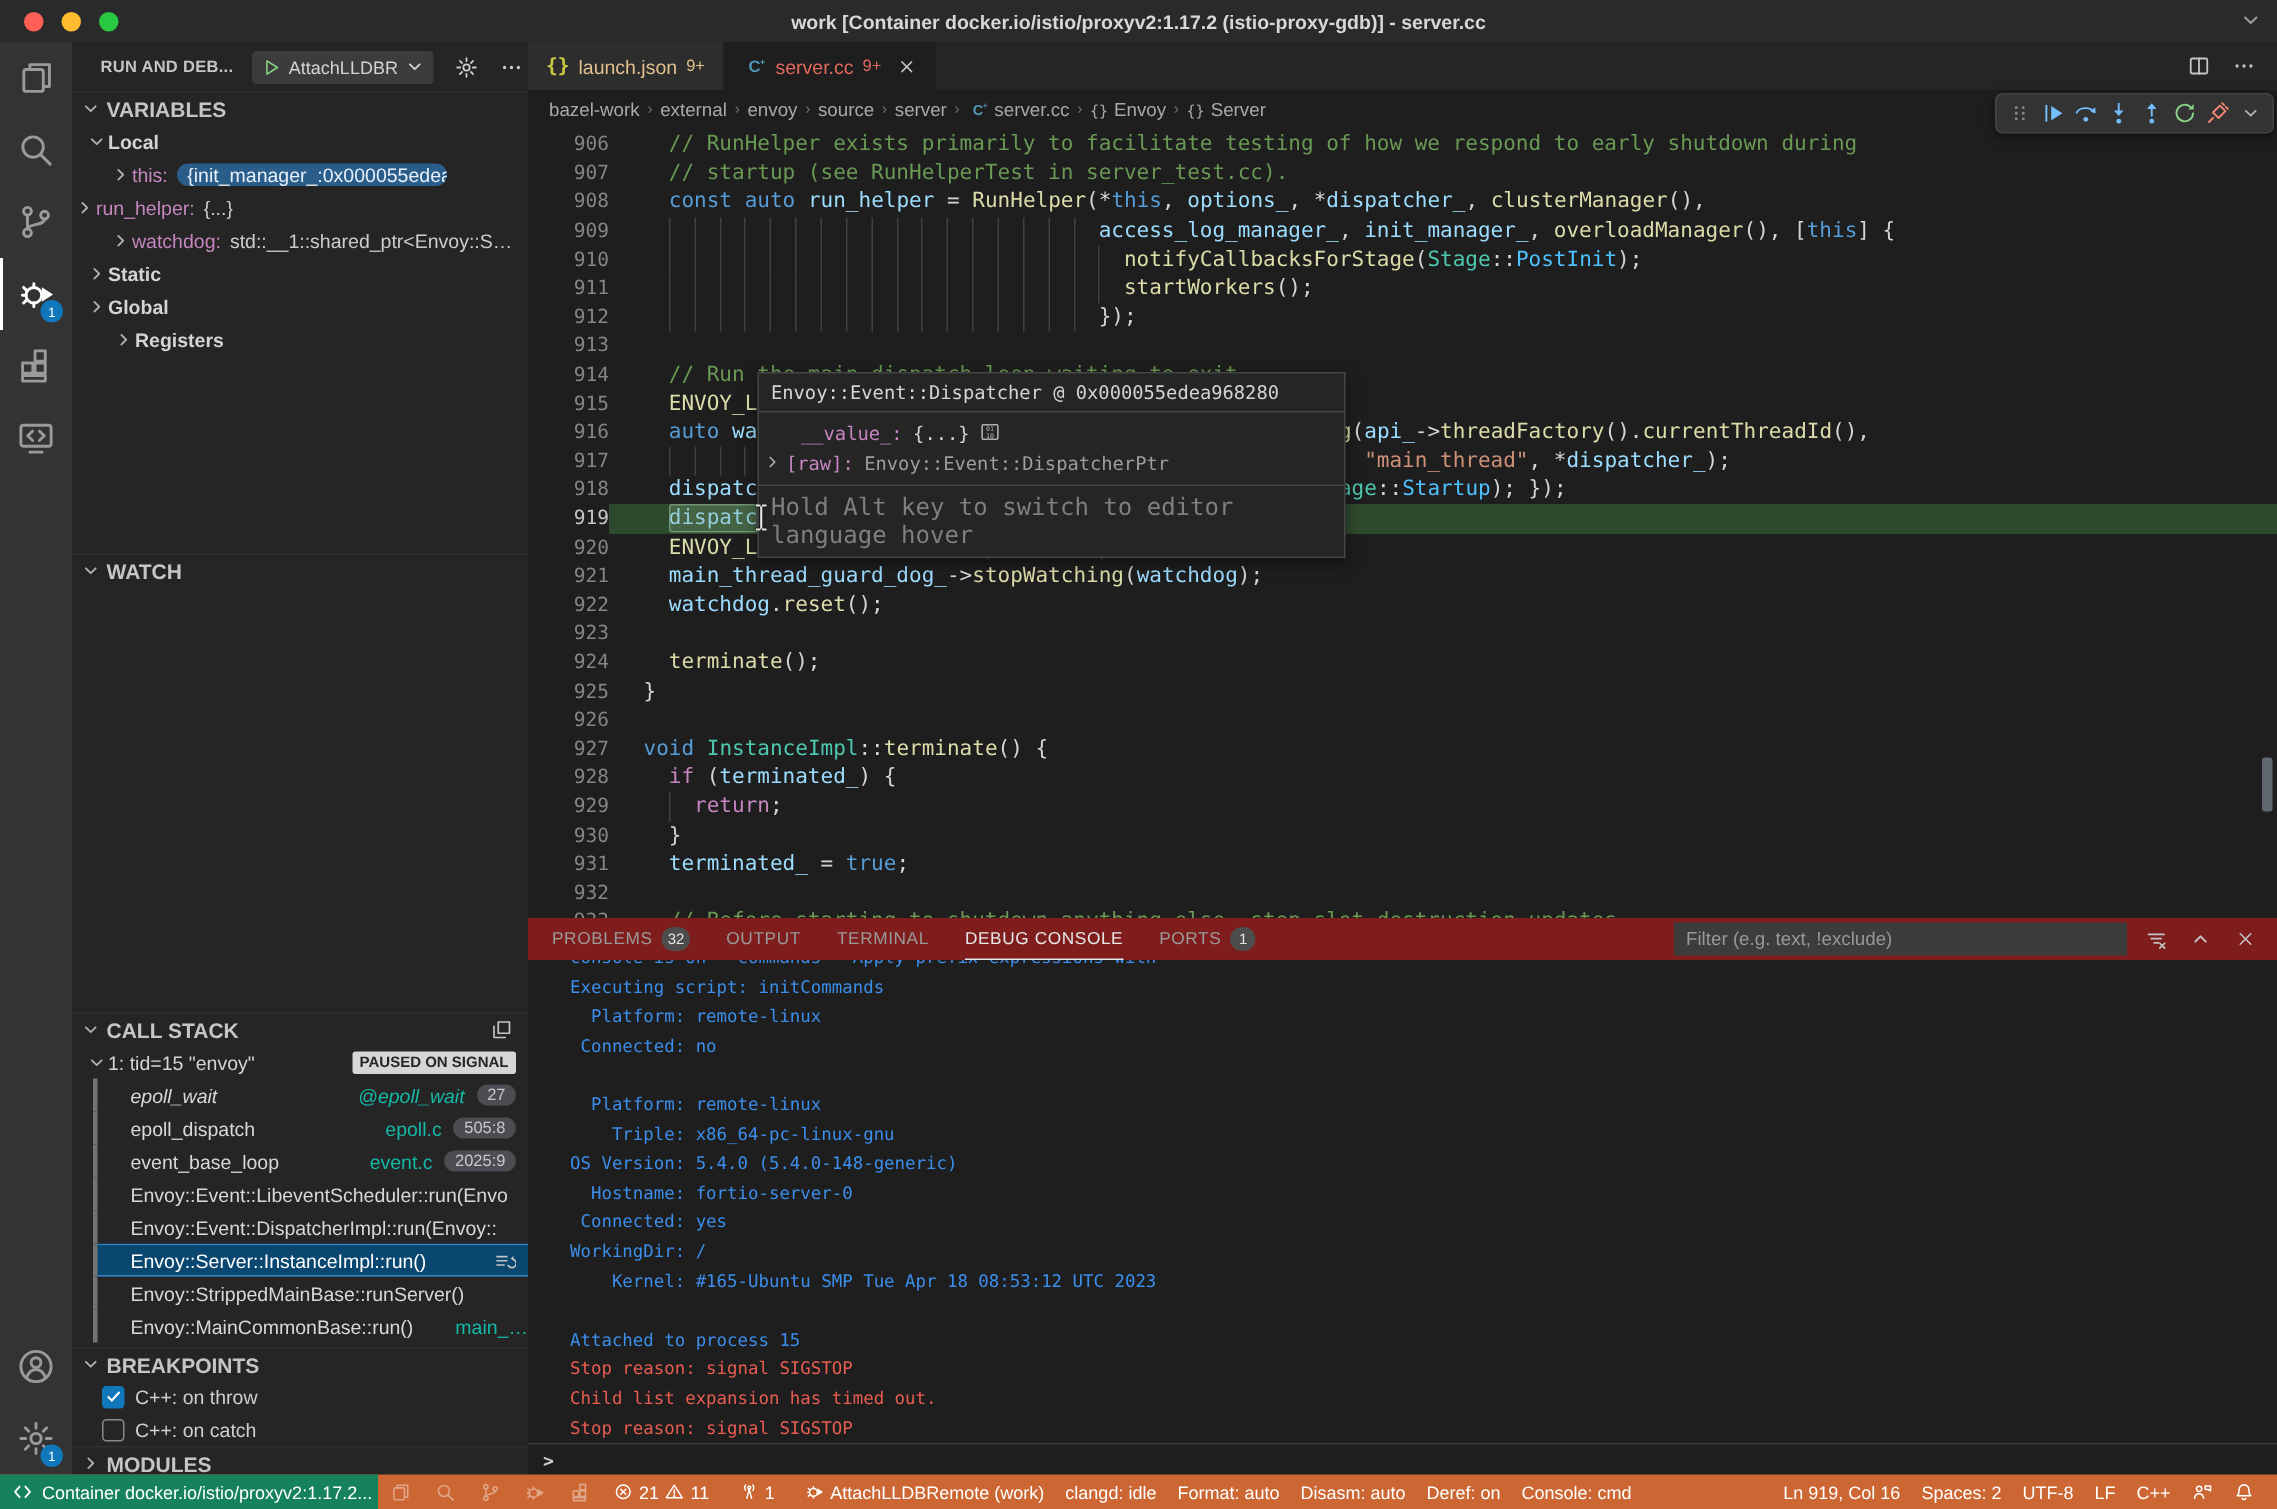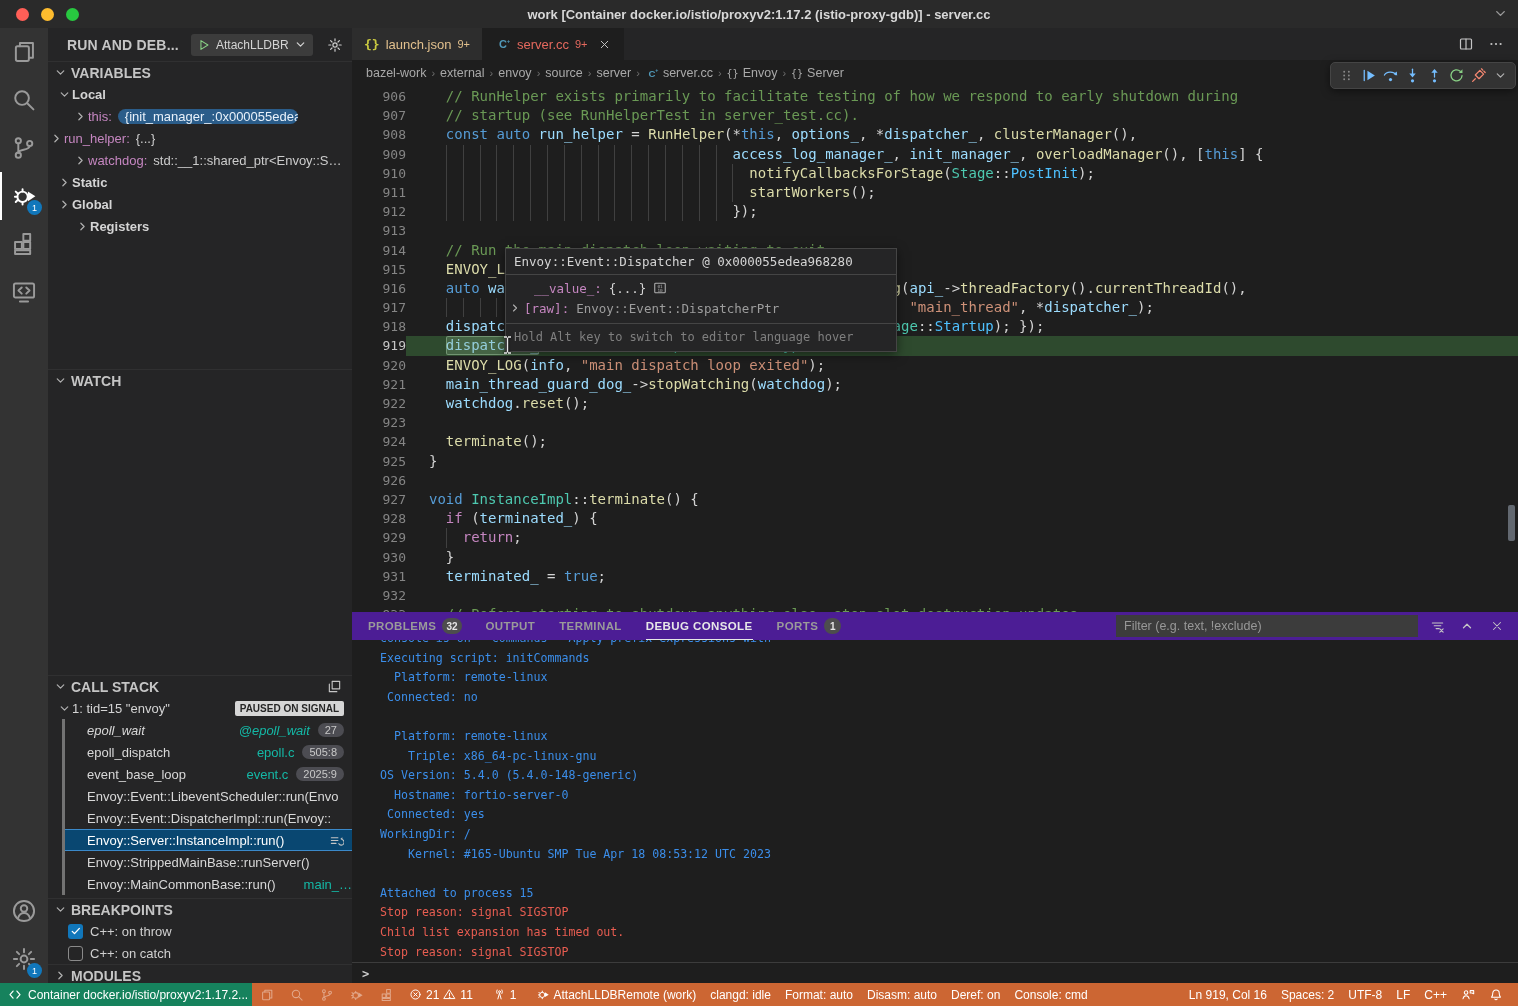--- a/index.html
+++ b/index.html
@@ -21,21 +21,21 @@
   .act-item { position:relative; width:48px; height:48px; display:flex; align-items:center; justify-content:center;
     color:#9a9a9a; cursor:pointer; }
   .act-item.active { color:#ffffff; border-left:2px solid #ffffff; }
   .act-bottom { position:absolute; bottom:0; left:0; width:48px; }
   .act-badge { position:absolute; right:6px; bottom:5px; min-width:15px; height:15px; border-radius:50%;
     background:#1177bb; color:#fff; font-size:9px; display:flex; align-items:center; justify-content:center; }
 
   
   #sidebar { position:absolute; left:48px; top:28px; width:304px; height:955px; background:#252526; overflow:hidden; }
   #side-head { position:absolute; left:0; top:0; width:100%; height:33px; display:flex; align-items:center; }
-  #side-title { font-size:14px; font-weight:700; color:#c5c5c5; margin-left:19px; letter-spacing:.2px; white-space:nowrap; }
+  #side-title { font-size:11px; font-weight:700; color:#c5c5c5; margin-left:19px; letter-spacing:.2px; white-space:nowrap; }
   #launch-select { margin-left:12px; height:22px; background:#3c3c3c; border-radius:3px; display:flex; align-items:center;
     padding:0 6px; gap:5px; font-size:12px; color:#d4d4d4; cursor:pointer; }
   .side-icon-btn { margin-left:14px; color:#cccccc; cursor:pointer; }
   .sec-head { display:flex; align-items:center; gap:4px; height:22px; font-size:14px; font-weight:700; color:#c5c5c5;
     padding-left:6px; cursor:pointer; border-top:1px solid rgba(255,255,255,.05); }
   .srow { display:flex; align-items:center; height:22px; font-size:13px; white-space:nowrap; cursor:pointer; }
   .srow .chev { width:16px; display:flex; justify-content:center; color:#b0b0b0; flex:0 0 16px; }
   .vname { color:#c586c0; margin-right:6px; }
   .vval { color:#cccccc; overflow:hidden; text-overflow:clip; }
   .vbox { background:#2b5d8a; border-radius:9px; padding:0 7px; color:#e8f1fa; overflow:hidden; white-space:nowrap; max-width:180px; }
@@ -87,29 +87,29 @@
   #scroll-marker { position:absolute; right:3px; top:420px; width:7px; height:36px; background:#79818c; opacity:.75; border-radius:2px; }
   #cursor-ibeam { position:absolute; left:150px; top:251px; z-index:40; }
 
   
   #hover { position:absolute; left:153px; top:163px; width:392px; background:#252526; border:1px solid #454545;
     z-index:35; font-family:"DejaVu Sans Mono", monospace; font-size:12.5px; color:#d4d4d4;
     box-shadow:0 3px 10px rgba(0,0,0,.5); }
   #hover .h-title { padding:3px 8px; border-bottom:1px solid #454545; }
   #hover .h-row { display:flex; align-items:center; height:20px; }
   #hover .h-body { padding:3px 0 5px 0; border-bottom:1px solid #454545; }
-  #hover .h-foot { padding:4px 8px; color:#7f7f7f; font-size:12px; }
+  #hover .h-foot { padding:4px 8px; color:#7f7f7f; font-size:16px; }
   .h-chev { width:18px; display:flex; justify-content:center; color:#b0b0b0; }
   .h-name { color:#c586c0; margin-right:7px; }
   .h-gray { color:#9d9d9d; }
 
   
   #panel { position:absolute; left:0; top:584px; width:1166px; height:371px; background:#1e1e1e; }
   #panel-tabs { position:absolute; left:0; top:0; width:100%; height:28px; display:flex; align-items:center;
-    padding-left:16px; gap:24px; background:#4c1d95; z-index:5;font-weight:bold; }
+    padding-left:16px; gap:24px; background:#7f1d1d; z-index:5; }
   .ptab { display:flex; align-items:center; gap:6px; font-size:11.5px; color:#9a9a9a; letter-spacing:.4px;
     cursor:pointer; height:100%; }
   .ptab.active { color:#e7e7e7; box-shadow:inset 0 -1px 0 #e7e7e7; }
   .pbadge { background:#4d4d4d; color:#e5e5e5; border-radius:9px; min-width:17px; height:16px; font-size:10px;
     display:flex; align-items:center; justify-content:center; padding:0 4px; letter-spacing:0; }
   #panel-actions { position:absolute; right:10px; top:3px; display:flex; align-items:center; gap:8px; z-index:6; }
   #filter-input { width:302px; height:22px; background:#3c3c3c; border:none; color:#cccccc; font-size:12.5px;
     padding:0 8px; outline:none; font-family:"Liberation Sans",sans-serif; }
   #filter-input::placeholder { color:#989898; }
   .pact { width:22px; height:22px; display:flex; align-items:center; justify-content:center; color:#c5c5c5; cursor:pointer; }

